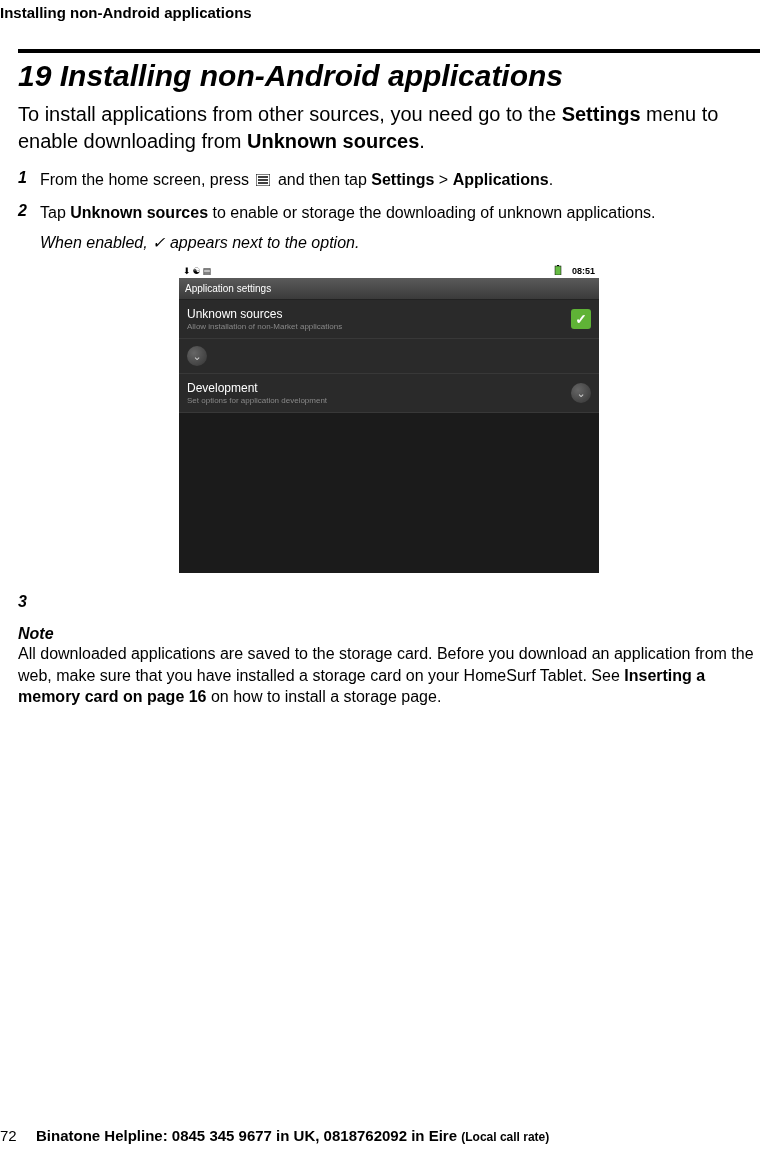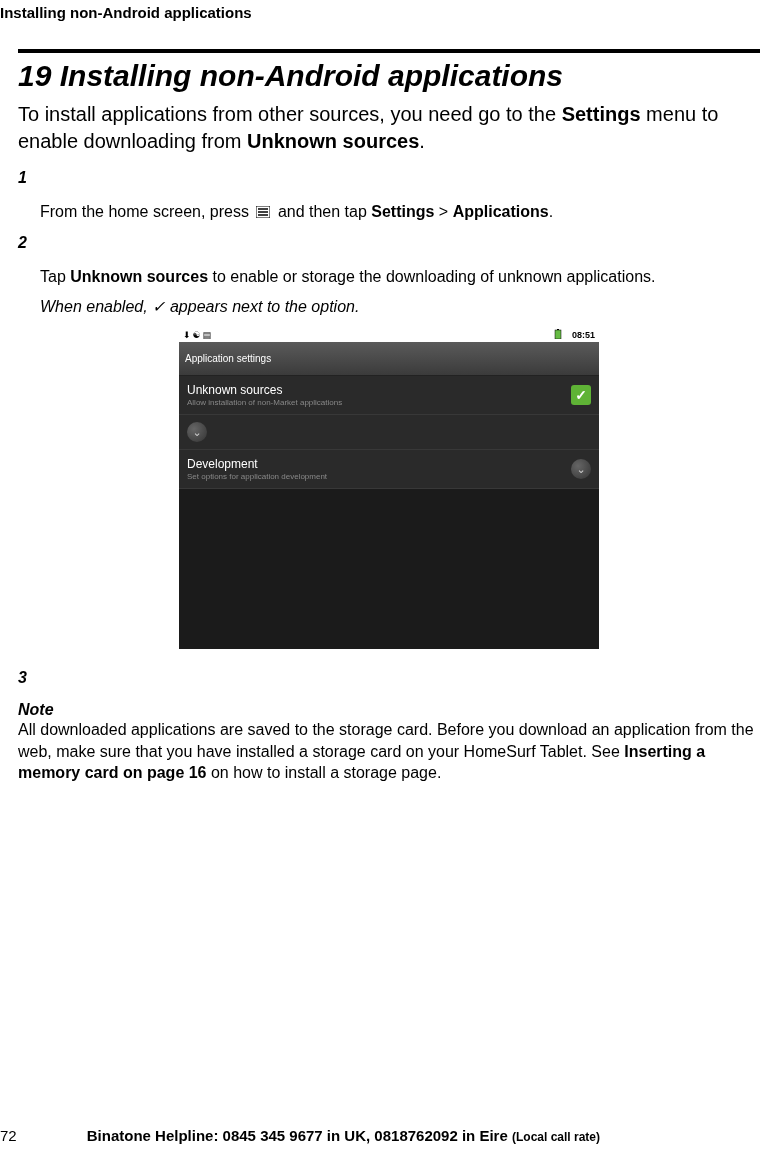--- a/index.html
+++ b/index.html
@@ -42,21 +42,20 @@
     .step-num {
       font-style: italic;
       font-weight: bold;
       width: 22px;
       flex-shrink: 0;
       font-size: 16px;
     }
     .step-body {
       font-size: 16px;
       line-height: 1.35;
-      margin-top: 32px;
     }
     .step-note {
       font-style: italic;
       font-size: 16px;
       margin-top: 8px;
       margin-left: 22px;
     }
     .menu-icon {
       display: inline-block;
       vertical-align: middle;
@@ -84,21 +83,21 @@
       padding: 1px 4px;
       font-size: 9px;
       height: 14px;
     }
     .status-left { display: flex; gap: 2px; align-items: center; }
     .status-right { display: flex; gap: 10px; align-items: center; font-weight: bold; }
     .app-title-bar {
       background: linear-gradient(#5a5a5a, #3b3b3b);
       color: #fff;
       font-size: 10px;
-      padding: 11px 6px;
+      padding: 5px 6px;
       border-bottom: 1px solid #222;
     }
     .setting-row {
       display: flex;
       justify-content: space-between;
       align-items: center;
       padding: 7px 8px;
       border-bottom: 1px solid #383838;
       background: #2a2a2a;
     }
@@ -137,21 +136,21 @@
       position: absolute;
       bottom: 8px;
       left: 0;
       width: 606px;
       display: flex;
       padding: 0 6px 0 0;
       font-size: 15px;
       align-items: baseline;
     }
     .page-num { width: 36px; }
-    .helpline { font-weight: bold; flex: 1; text-align: right; }
+    .helpline { font-weight: bold; flex: 1; text-align: left; }
     .helpline-small { font-weight: bold; font-size: 12px; }
     b { font-weight: bold; }
   </style>
 </head>
 <body>
 
 <div class="header-title">Installing non-Android applications</div>
 
 <div class="content">
   <div class="section-rule"></div>

